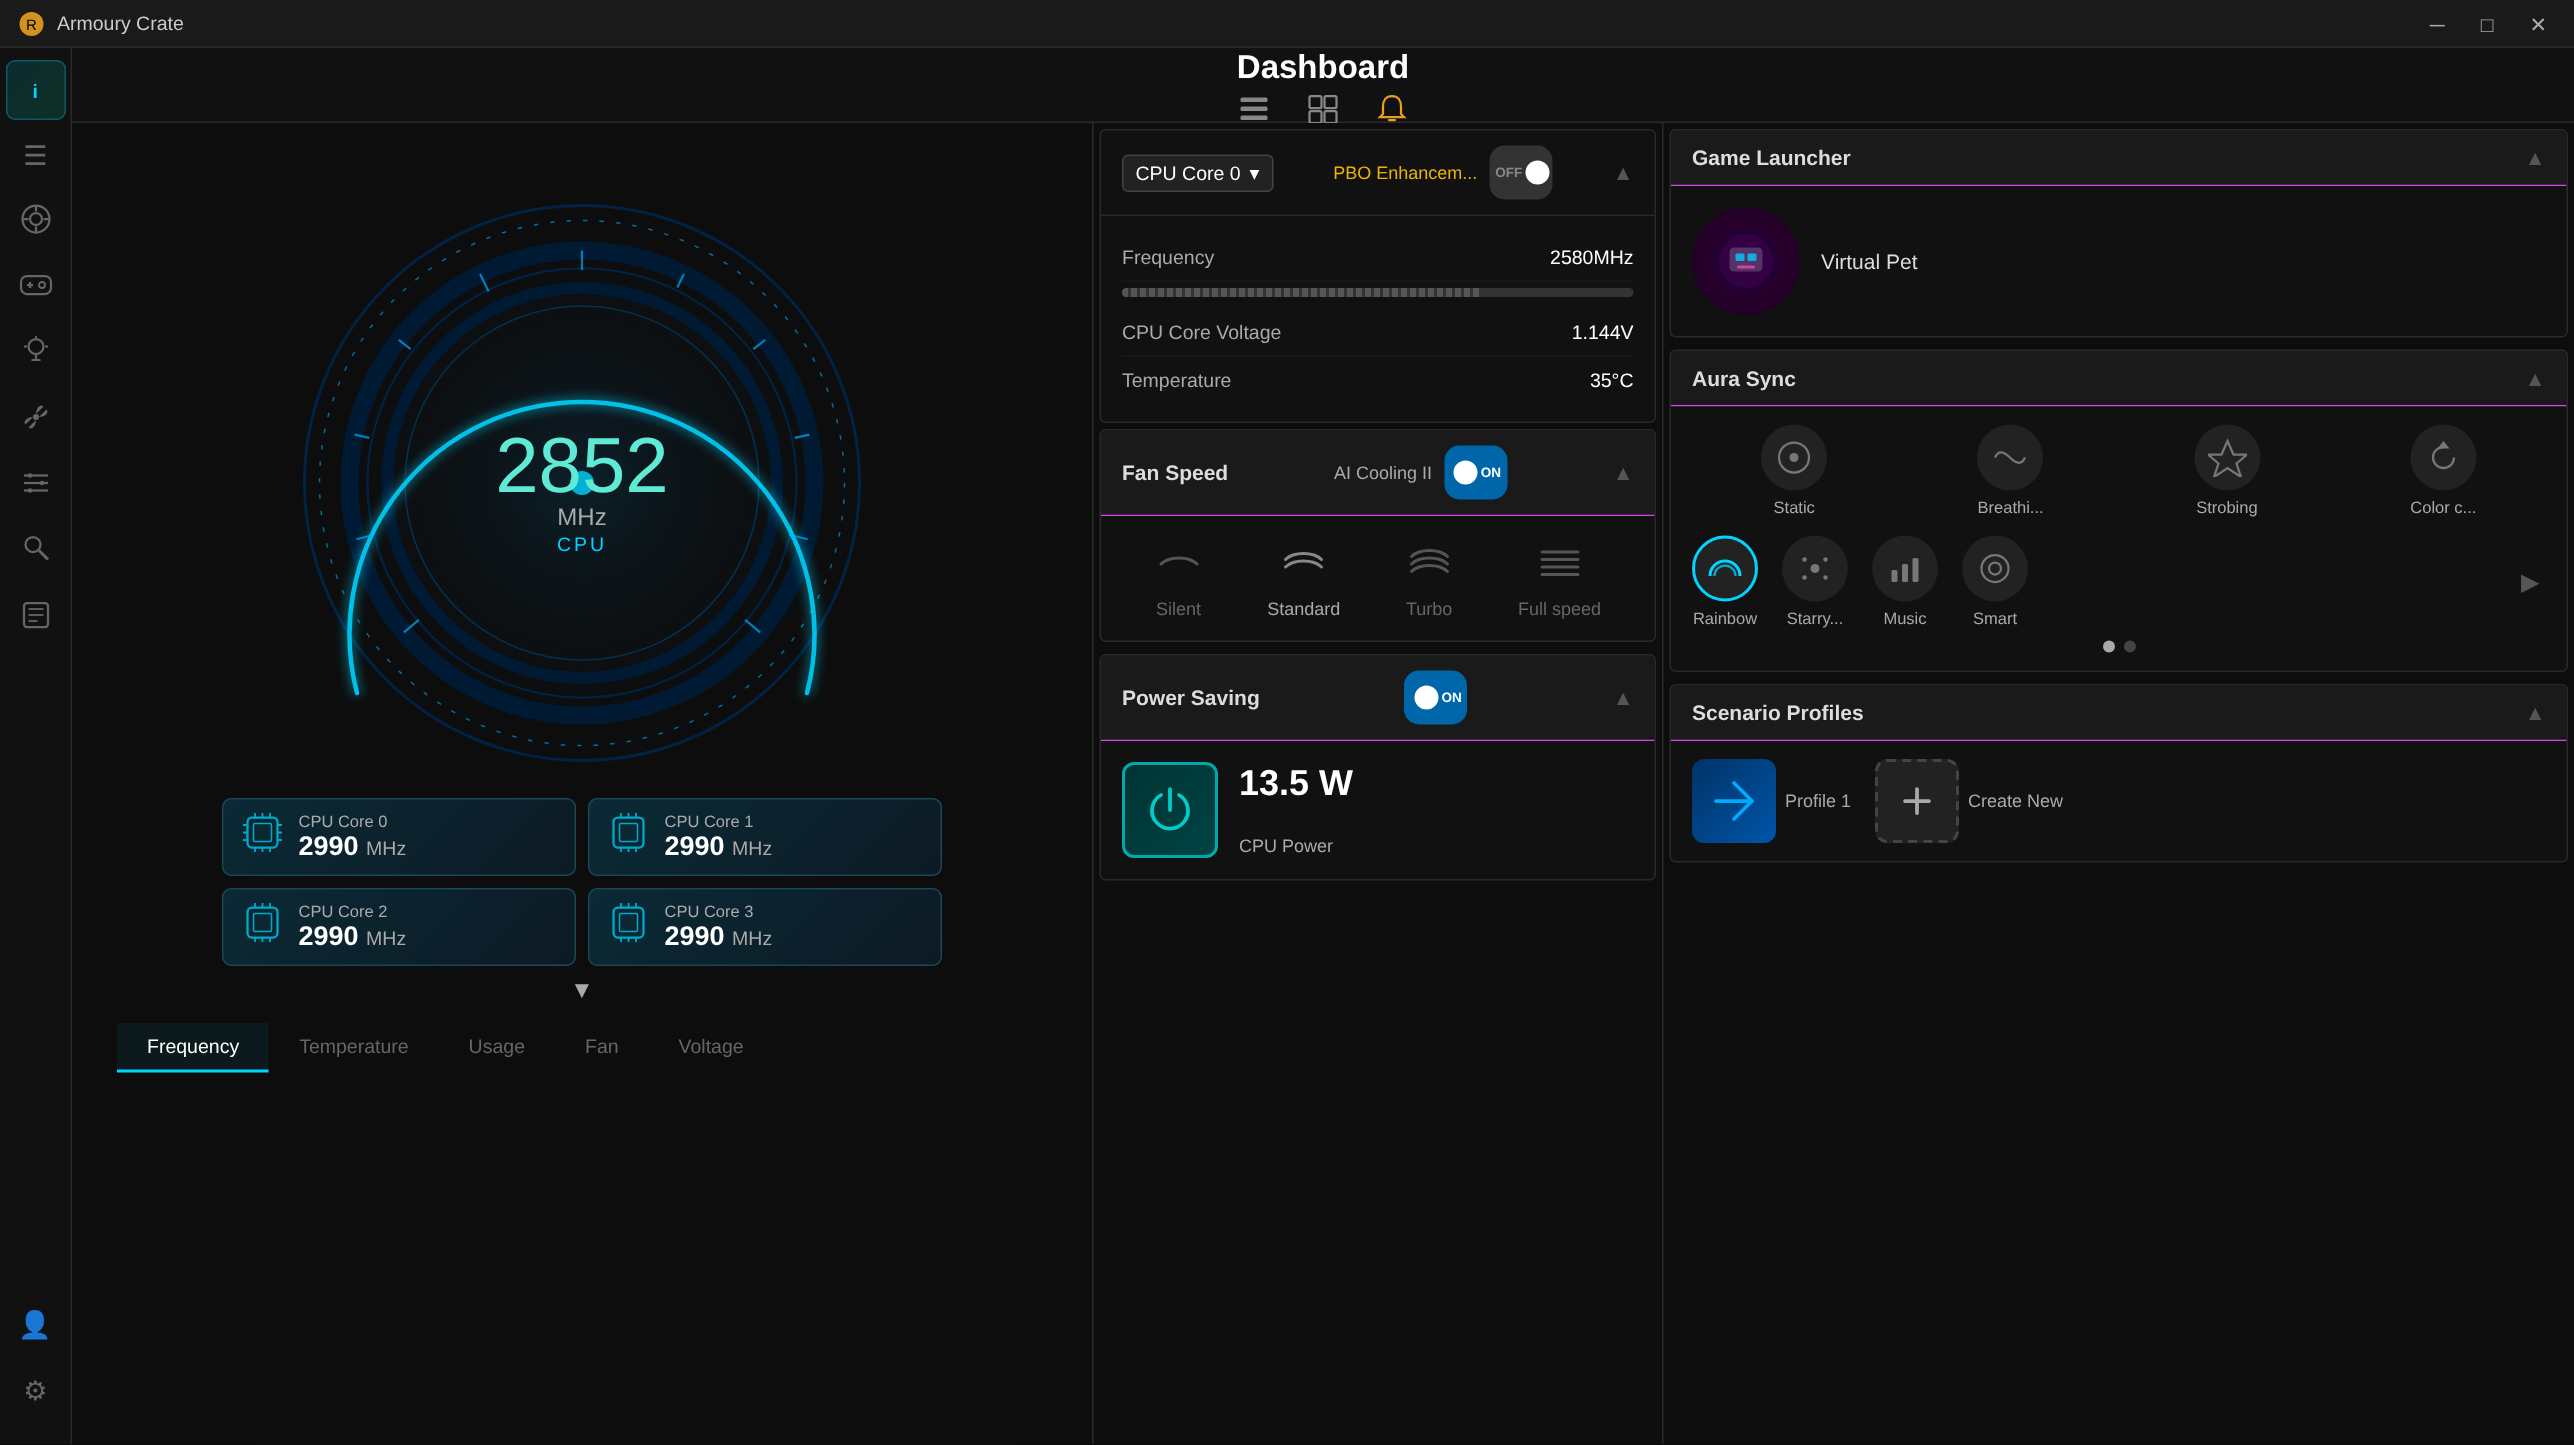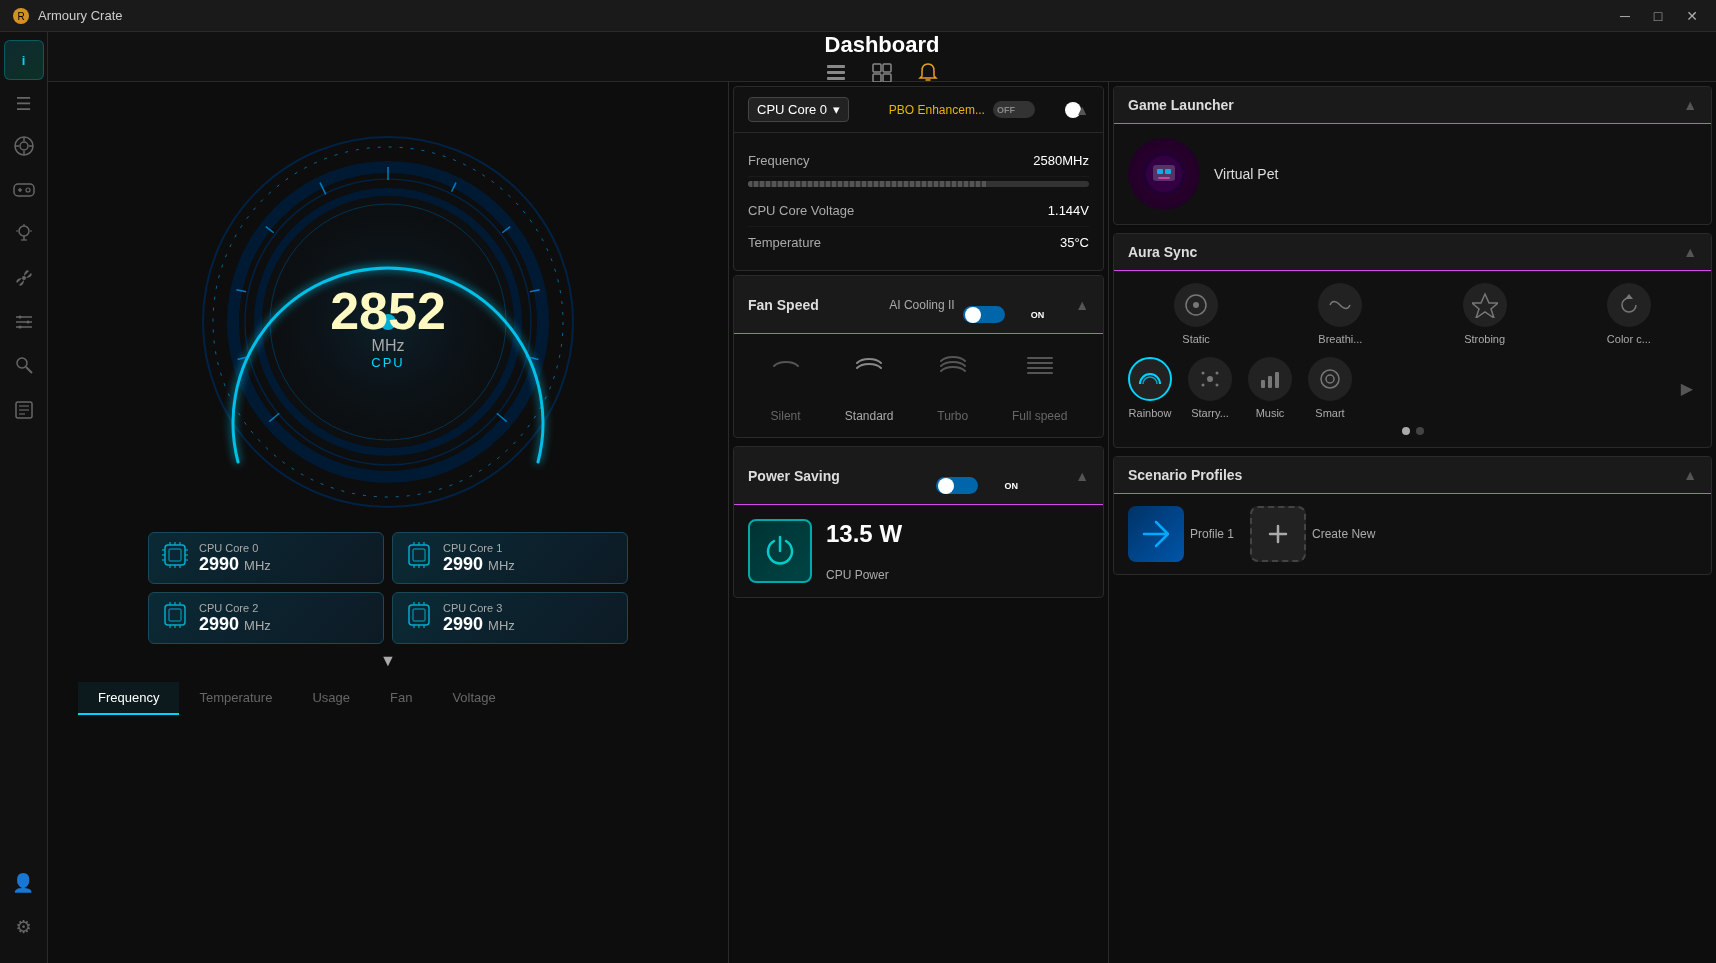--- a/index.html
+++ b/index.html
@@ -157,22 +157,22 @@
       top: 0; left: 0;
     }
     .gauge-center {
       position: relative;
       z-index: 10;
       text-align: center;
       margin-top: 20px;
     }
     .gauge-value {
       font-size: 52px;
-      font-weight: 700;
-      color: #fef9c3;
+      font-weight: 400;
+      color: #5eead4;
       line-height: 1;
       margin-top: 10px;
     }
     .gauge-unit {
       font-size: 16px;
       color: #aaa;
     }
     .gauge-label {
       font-size: 13px;
       color: #00d4ff;
@@ -275,35 +275,34 @@
       font-weight: 600;
       color: #ddd;
     }
     .panel-controls {
       display: flex;
       align-items: center;
       gap: 8px;
     }
     .toggle-switch {
       width: 42px;
-      height: 17px;
+      height: 36px;
       border-radius: 10px;
       display: flex;
       align-items: center;
       padding: 2px;
       cursor: pointer;
       font-size: 10px;
       font-weight: bold;
-      gap: 48px;
     }
     .toggle-switch.on {
       background: #0066aa;
+      justify-content: flex-end;
       color: #fff;
-      padding-right: 20px;
-      margin-top: 20px;
+      padding-right: 4px;
     }
     .toggle-switch.off {
       background: #333;
       justify-content: flex-start;
       color: #666;
       padding-left: 4px;
     }
     .toggle-knob {
       width: 16px;
       height: 16px;
@@ -367,21 +366,21 @@
     
     .fan-modes {
       display: flex;
       justify-content: space-around;
       padding: 14px;
     }
     .fan-mode {
       display: flex;
       flex-direction: column;
       align-items: center;
-      gap: 22px;
+      gap: 2px;
       cursor: pointer;
       color: #666;
     }
     .fan-mode.active { color: #aaa; }
     .fan-mode-icon { font-size: 28px; }
     .fan-mode-label { font-size: 12px; }
 
     
     .power-body {
       display: flex;

